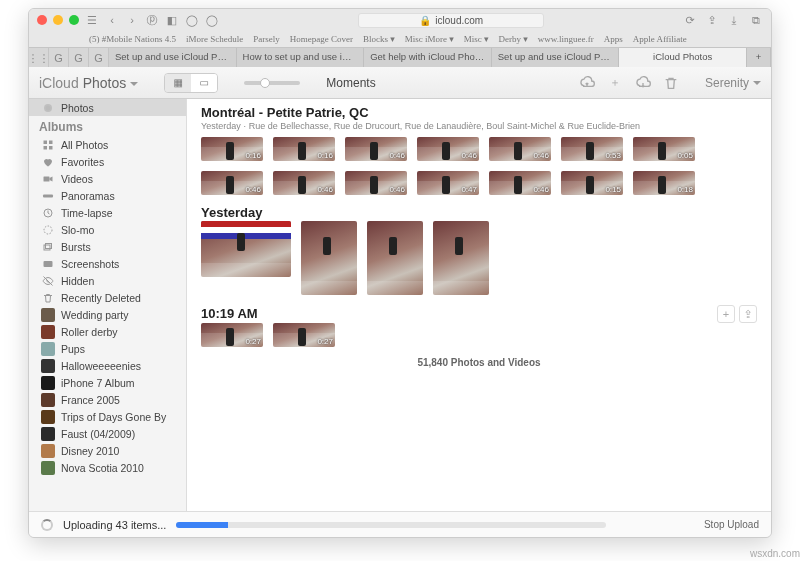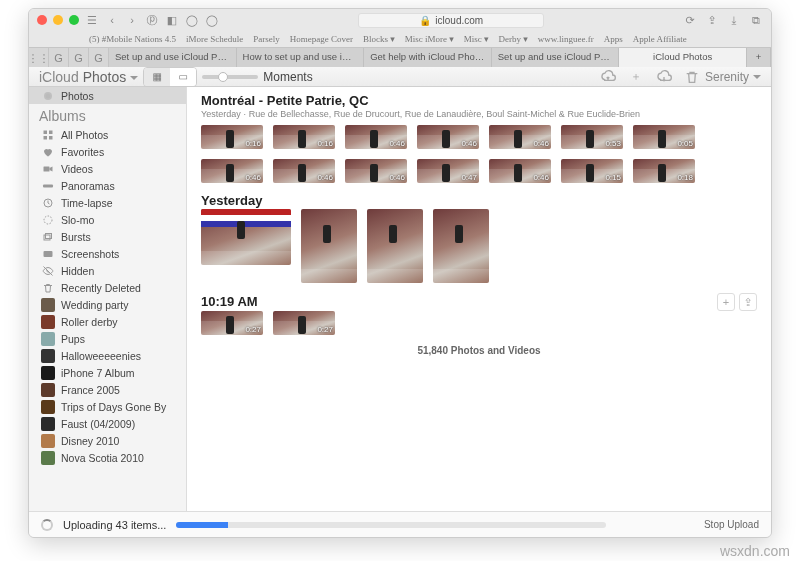--- a/index.html
+++ b/index.html
@@ -57,23 +57,23 @@
   }
   .btab {
     flex:1; padding:3px 6px; font-size:9.5px; color:#555;
     background:#d1d1d1; border-right:1px solid #c0c0c0;
     text-align:center; white-space:nowrap; overflow:hidden; text-overflow:ellipsis;
   }
   .btab.active { background:#f2f2f2; }
   .btab.add { flex:0 0 24px; }
   
   .app-toolbar {
-    height:20px; background:linear-gradient(#f7f7f7,#ececec);
+    height:32px; background:linear-gradient(#f7f7f7,#ececec);
     border-bottom:1px solid #cfcfcf;
-    display:flex; align-items:center; padding:0 10px; gap:5px;
+    display:flex; align-items:center; padding:0 10px; gap:26px;
   }
   .brand { font-size:14px; color:#666; display:flex; align-items:center; gap:4px; }
   .brand .app { color:#888; }
   .brand .sub { font-weight:300; }
   .seg { display:flex; border:1px solid #ccc; border-radius:4px; overflow:hidden; }
   .seg button { width:26px; height:18px; background:#fff; border:none; color:#777; font-size:10px; }
   .seg button.on { background:#e8e8e8; }
   .zoom { width:56px; height:4px; background:#ccc; border-radius:2px; position:relative; }
   .zoom .knob { position:absolute; left:16px; top:-3px; width:10px;height:10px;border-radius:50%;background:#fff;border:1px solid #bbb; }
   .app-toolbar .title { flex:1; font-size:12px; color:#444; }
@@ -85,21 +85,21 @@
   .sidebar {
     width:158px; background:#f4f4f4; border-right:1px solid #ddd;
     overflow-y:auto; font-size:10.5px;
   }
   .side-item {
     display:flex; align-items:center; gap:6px;
     padding:2px 8px 2px 12px; height:17px;
     color:#444; cursor:default;
   }
   .side-item.sel { background:#d9d9d9; }
-  .side-head { padding:4px 8px 2px 10px; color:#8a8a8a; font-size:14px; font-weight:400; text-transform:none; }
+  .side-head { padding:4px 8px 2px 10px; color:#8a8a8a; font-size:12px; font-weight:700; text-transform:none; }
   .side-icon { width:14px; height:14px; display:flex; align-items:center; justify-content:center; color:#8a8a8a; flex:0 0 14px; }
   .side-icon svg { width:12px; height:12px; }
   .swatch { width:14px; height:14px; border-radius:2px; background:#888; flex:0 0 14px; }
   .content { flex:1; overflow-y:auto; background:#fff; padding:6px 14px 10px 14px; }
   .moment h3 { font-size:13px; font-weight:700; color:#222; margin-bottom:1px; }
   .moment .sub { font-size:9px; color:#888; margin-bottom:6px; }
   .moment .head-row { display:flex; align-items:center; }
   .moment .head-row .grow { flex:1; }
   .head-row .mini-btn {
     width:18px;height:18px;border:1px solid #ddd;border-radius:3px;
@@ -125,21 +125,21 @@
   
   .status {
     height:26px; border-top:1px solid #ddd; background:#fafafa;
     display:flex; align-items:center; padding:0 12px; gap:10px;
   }
   .spinner { width:12px;height:12px;border:2px solid #ccc;border-top-color:#888;border-radius:50%; }
   .prog { flex:0 0 430px; height:6px; background:#e4e4e4; border-radius:3px; overflow:hidden; }
   .prog .fill { height:100%; background:#3b82f6; width:12%; }
   .status .grow { flex:1; }
   .status .stop { color:#666; font-size:10px; }
-  .watermark { position:absolute; right:10px; bottom:2px; font-size:14px; color:#aaa; }
+  .watermark { position:absolute; right:0; bottom:2px; font-size:10px; color:#aaa; }
   
   .chev::after{content:"";border:4px solid transparent;border-top-color:#999;display:inline-block;transform:translateY(2px);}
 </style>
 </head>
 <body>
 
 <div class="window">
 
   <div class="chrome-top">
     <div class="chrome-row1">

